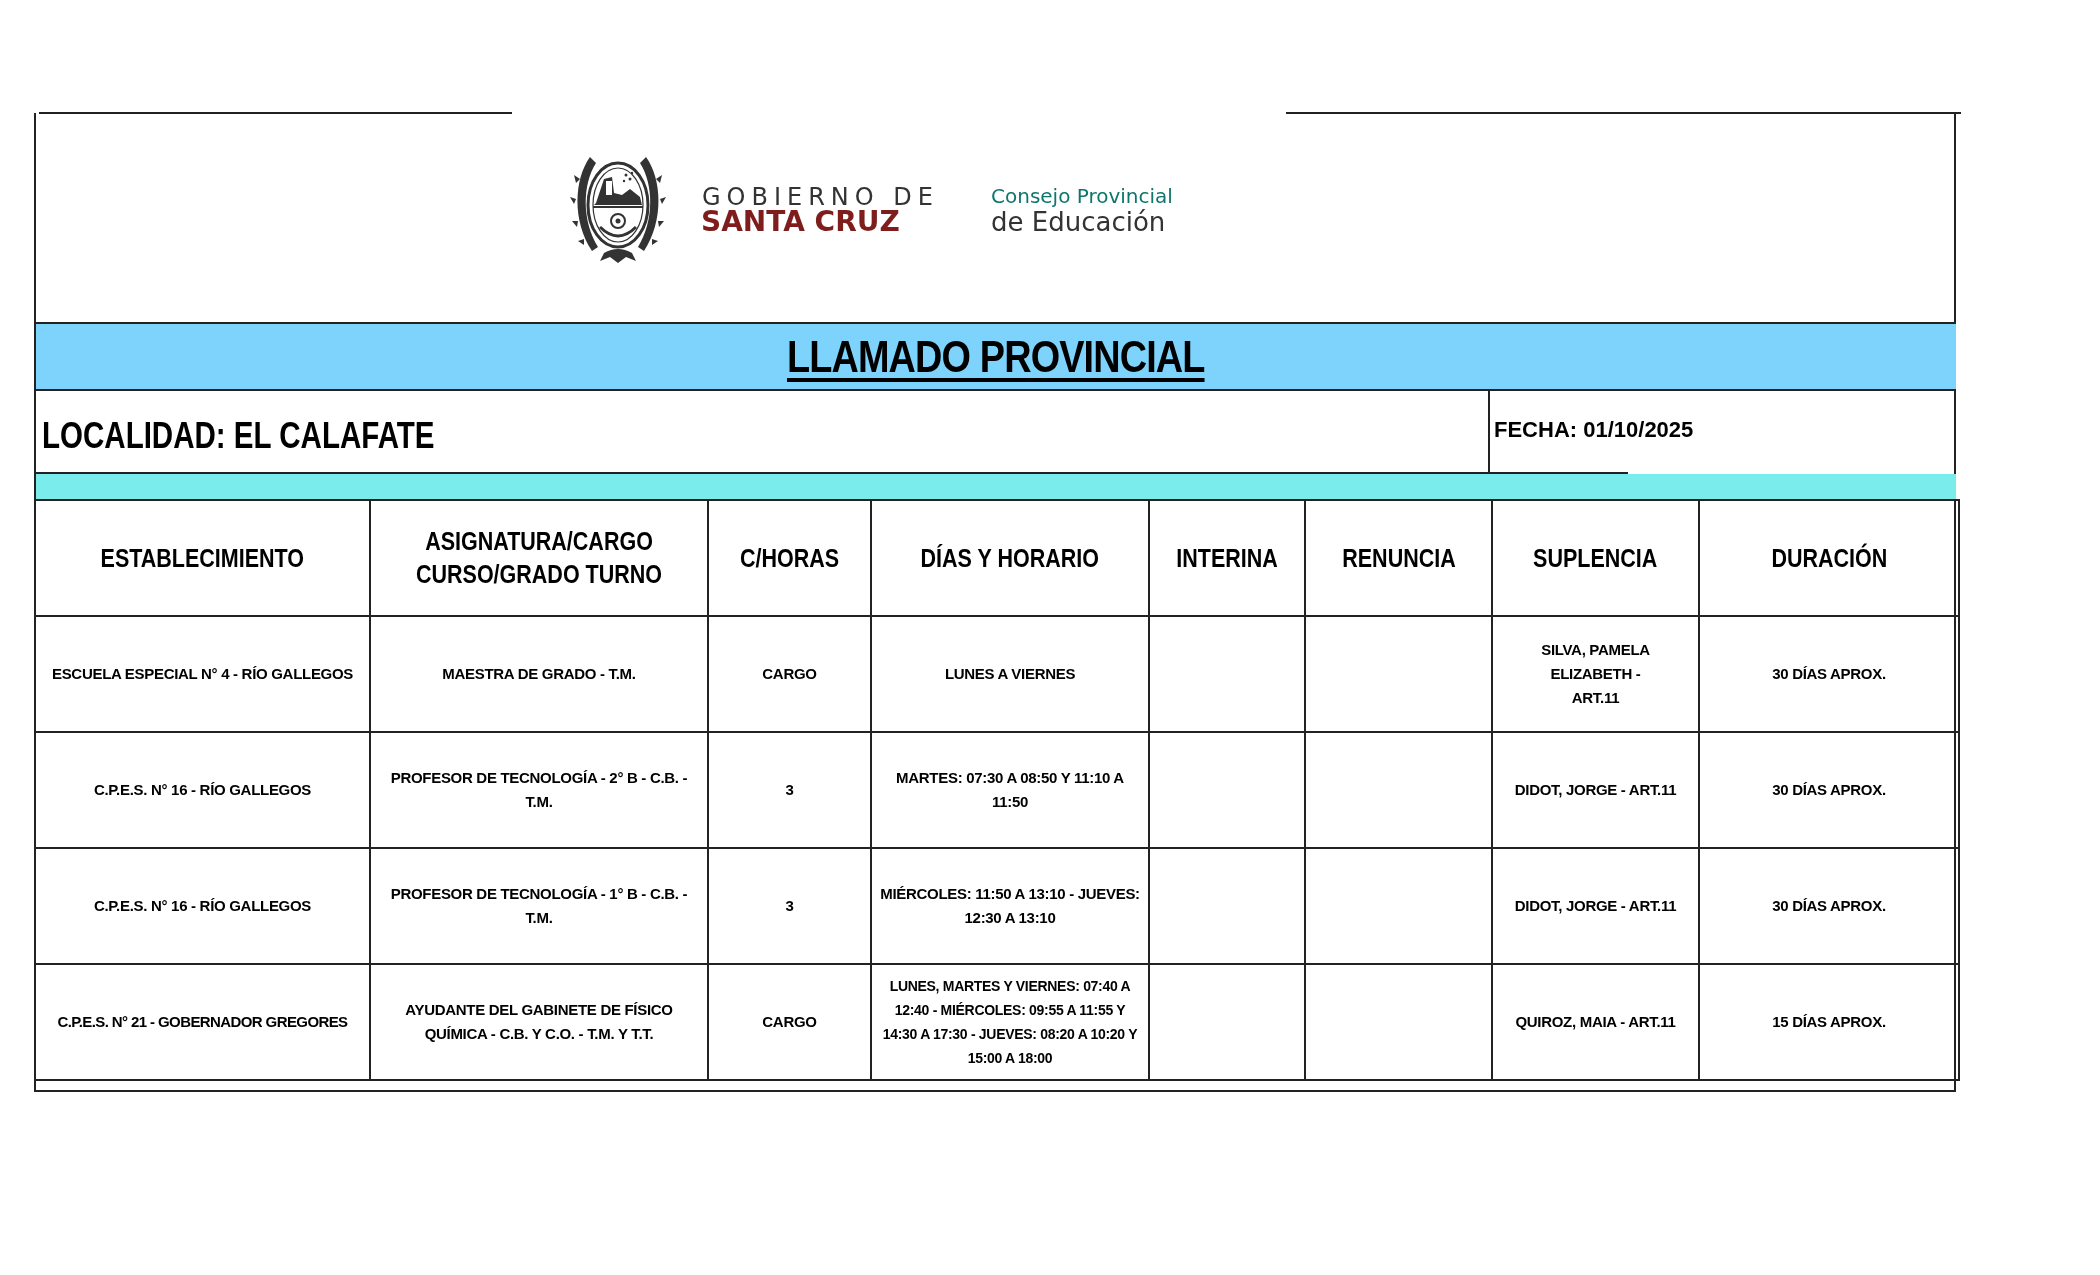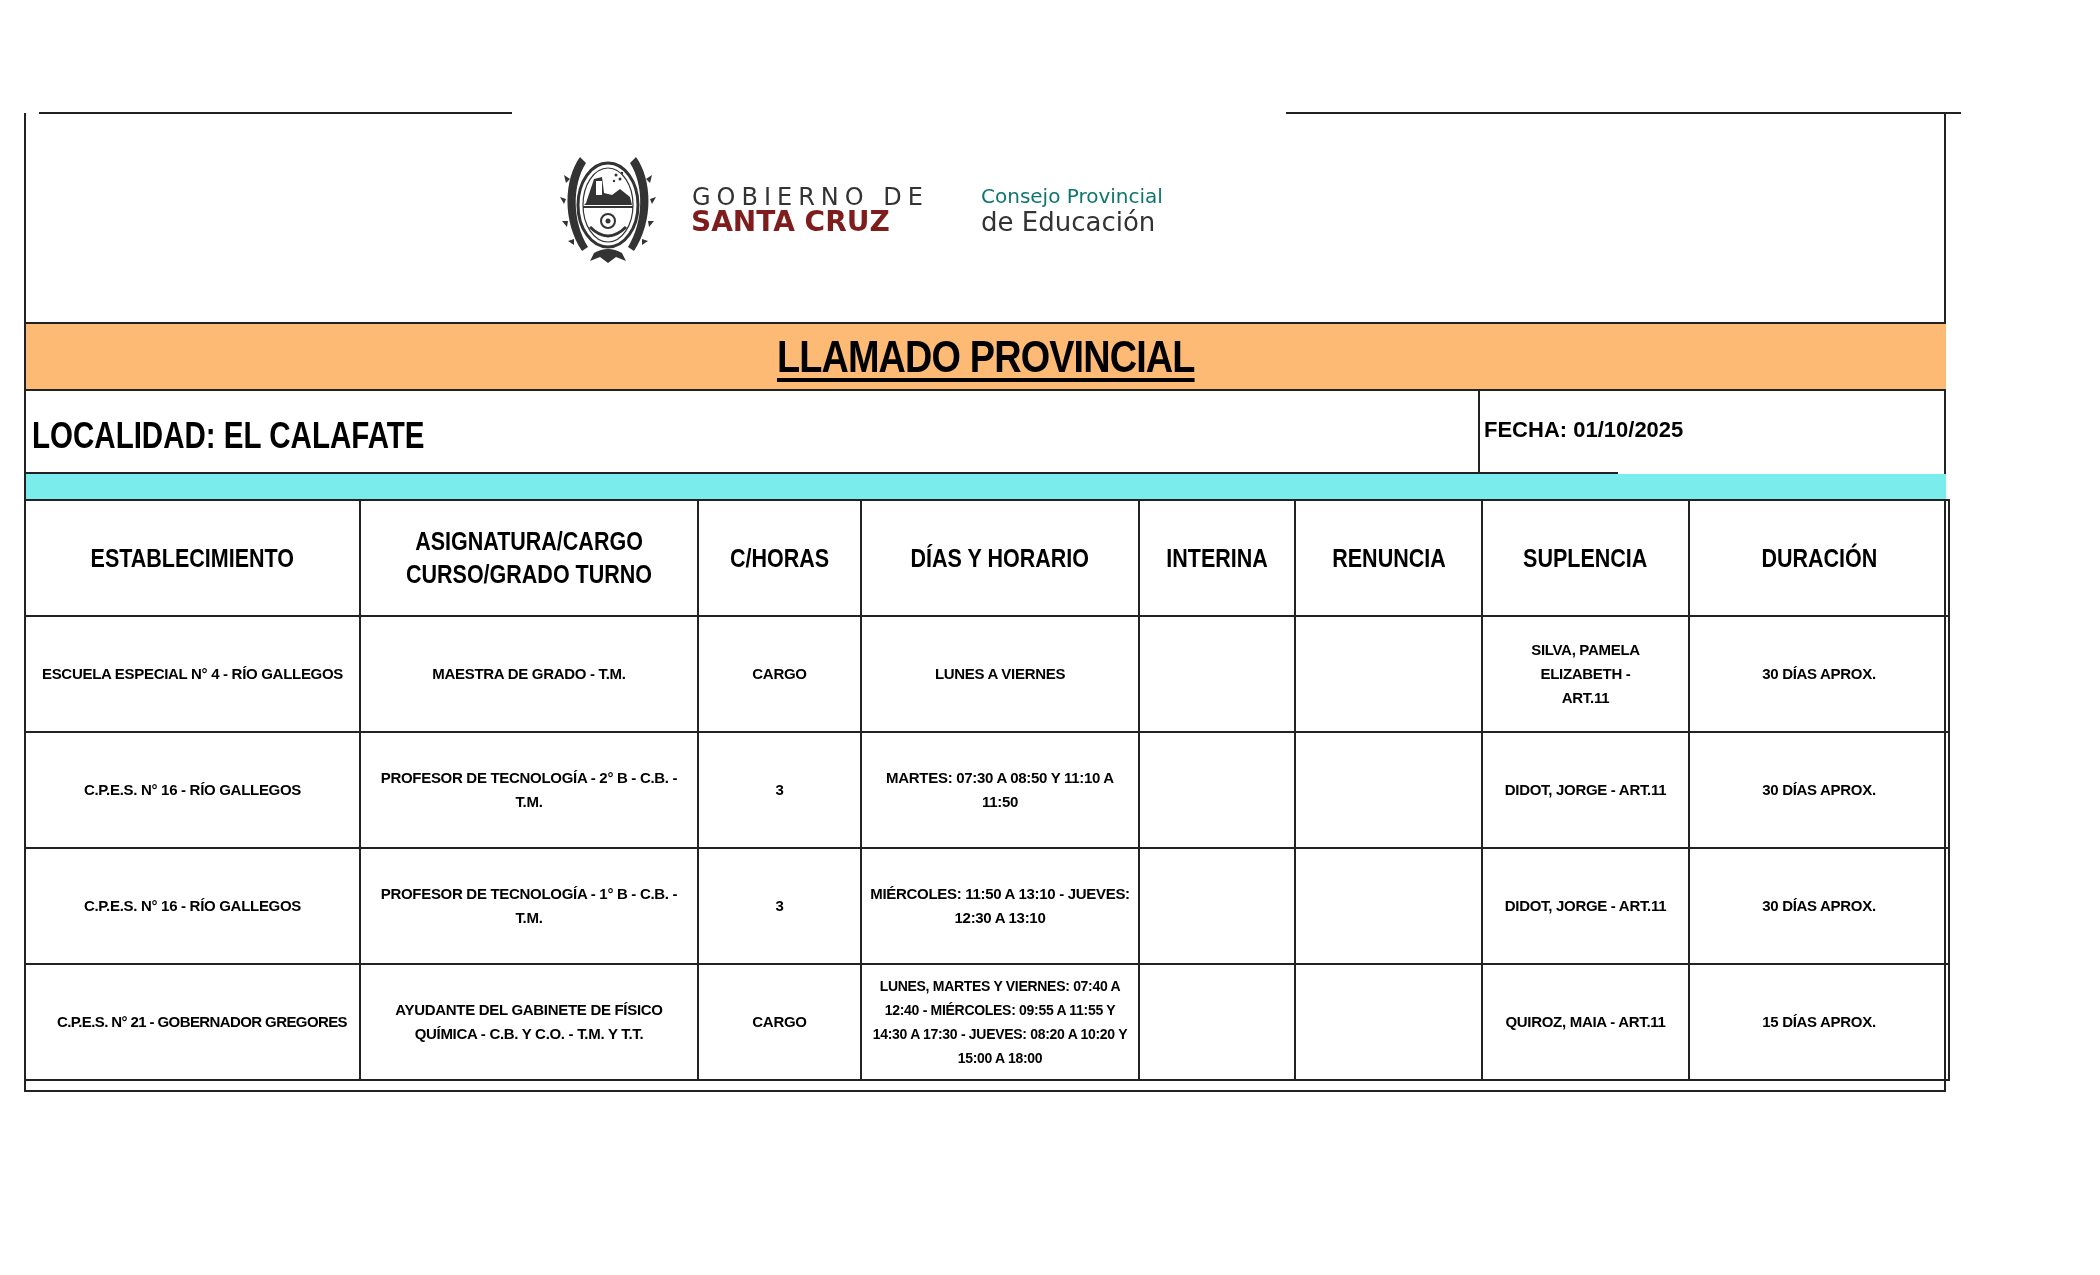--- a/index.html
+++ b/index.html
@@ -1,26 +1,26 @@
 <!DOCTYPE html>
 <html><head>
 <meta charset="utf-8">
 <style>
   html, body { margin: 0; padding: 0; background: #ffffff; }
   body { width: 2100px; height: 1275px; position: relative; overflow: hidden; font-family: "Liberation Sans", sans-serif; color: #000; }
   .hline { position: absolute; height: 2px; background: #222; }
-  .frame { position: absolute; left: 24px; top: 113px; width: 1922px; height: 979px; box-sizing: border-box; border-left: 2px solid #222; border-right: 2px solid #222; border-bottom: 2px solid #222; }
+  .frame { position: absolute; left: 34px; top: 113px; width: 1922px; height: 979px; box-sizing: border-box; border-left: 2px solid #222; border-right: 2px solid #222; border-bottom: 2px solid #222; }
   .logo-area { position: absolute; left: 0; top: 0; width: 1920px; height: 209px; }
   .emblem { position: absolute; left: 534px; top: 36px; width: 96px; height: 122px; }
   .gob-line1 { position: absolute; left: 666px; top: 72px; font-size: 24px; letter-spacing: 6px; color: #333; font-family: "DejaVu Sans", sans-serif; font-weight: normal; line-height: 1; }
   .gob-line2 { position: absolute; left: 665px; top: 95px; font-size: 28px; font-weight: bold; color: #7f1d1d; font-family: "DejaVu Sans", sans-serif; line-height: 1; letter-spacing: 0px; }
   .cpe-line1 { position: absolute; left: 955px; top: 73px; font-size: 20px; color: #0f766e; font-family: "DejaVu Sans", sans-serif; line-height: 1; }
   .cpe-line2 { position: absolute; left: 955px; top: 96px; font-size: 26px; color: #333; font-family: "DejaVu Sans", sans-serif; line-height: 1; }
 
-  .title-band { position: absolute; left: 0; top: 209px; width: 1920px; height: 69px; background: #fdba74; border-top: 2px solid #222; border-bottom: 2px solid #222; box-sizing: border-box; display: flex; align-items: center; justify-content: center; }
+  .title-band { position: absolute; left: 0; top: 209px; width: 1920px; height: 69px; background: #7dd3fc; border-top: 2px solid #222; border-bottom: 2px solid #222; box-sizing: border-box; display: flex; align-items: center; justify-content: center; }
   .title-text { font-size: 44px; font-weight: bold; text-decoration: underline; text-decoration-thickness: 4px; text-underline-offset: 6px; letter-spacing: -1px; transform: scaleX(0.86); }
   .loc-row { position: absolute; left: 0; top: 278px; width: 1592px; height: 83px; box-sizing: border-box; border-bottom: 2px solid #222; }
   .loc-text { position: absolute; left: 6px; top: 24px; font-size: 36px; font-weight: bold; transform: scaleX(0.82); transform-origin: left center; white-space: nowrap; }
   .fecha-cell { position: absolute; left: 1452px; top: 0; width: 468px; height: 81px; border-left: 2px solid #222; }
   .fecha-text { position: absolute; left: 4px; top: 26px; font-size: 22px; font-weight: bold; white-space: nowrap; }
   .strip { position: absolute; left: 0; top: 361px; width: 1920px; height: 27px; background: #7aeceb; border-bottom: 2px solid #222; box-sizing: border-box; }
 
   table.grid { position: absolute; left: -2px; top: 386px; border-collapse: collapse; table-layout: fixed; width: 1924px; }
   table.grid td, table.grid th { border: 2px solid #222; text-align: center; vertical-align: middle; padding: 0 6px; overflow: hidden; }
   table.grid th { height: 114px; font-size: 25px; font-weight: bold; line-height: 33px; }
@@ -135,21 +135,21 @@
         <td>C.P.E.S. N° 16 - RÍO GALLEGOS</td>
         <td>PROFESOR DE TECNOLOGÍA - 1° B - C.B. - T.M.</td>
         <td>3</td>
         <td>MIÉRCOLES: 11:50 A 13:10 - JUEVES: 12:30 A 13:10</td>
         <td></td>
         <td></td>
         <td>DIDOT, JORGE - ART.11</td>
         <td>30 DÍAS APROX.</td>
       </tr>
       <tr>
-        <td style="padding:0 12px; letter-spacing:-0.6px;text-align:right;">C.P.E.S. N° 21 - GOBERNADOR GREGORES</td>
+        <td style="padding:0 2px; letter-spacing:-0.6px;">C.P.E.S. N° 21 - GOBERNADOR GREGORES</td>
         <td>AYUDANTE DEL GABINETE DE FÍSICO QUÍMICA - C.B. Y C.O. - T.M. Y T.T.</td>
         <td>CARGO</td>
         <td style="font-size:14px; line-height:24px; padding:0 4px;margin-left:19px;">LUNES, MARTES Y VIERNES: 07:40 A 12:40 - MIÉRCOLES: 09:55 A 11:55 Y 14:30 A 17:30 - JUEVES: 08:20 A 10:20 Y 15:00 A 18:00</td>
         <td></td>
         <td></td>
         <td>QUIROZ, MAIA - ART.11</td>
         <td>15 DÍAS APROX.</td>
       </tr>
     </tbody>
   </table>

